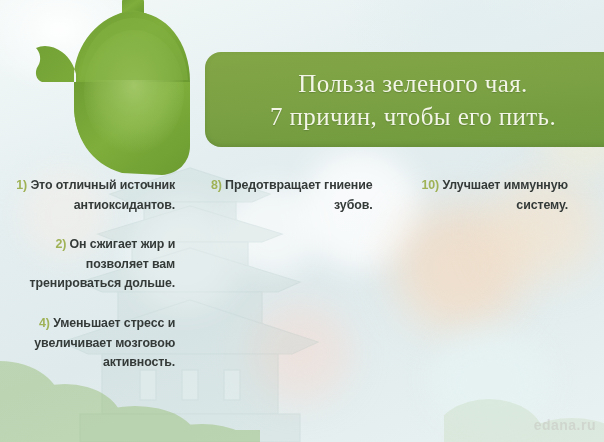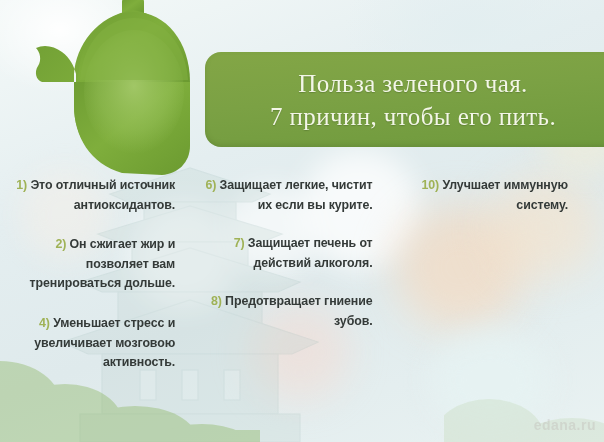--- a/index.html
+++ b/index.html
@@ -272,28 +272,20 @@
         <span>Он сжигает жир и позволяет вам тренироваться дольше.</span>
       </div>
       <div class="reason">
         <span class="num">4)</span>
         <span>Уменьшает стресс и увеличивает мозговою активность.</span>
       </div>
     </div>
 
     <div class="col col-2">
       <div class="reason">
-        <span class="num">6)</span>
-        <span>Защищает легкие, чистит их если вы курите.</span>
-      </div>
-      <div class="reason">
-        <span class="num">7)</span>
-        <span>Защищает печень от действий алкоголя.</span>
-      </div>
-      <div class="reason">
         <span class="num">8)</span>
         <span>Предотвращает гниение зубов.</span>
       </div>
     </div>
 
     <div class="col col-3">
       <div class="reason">
         <span class="num">10)</span>
         <span>Улучшает иммунную систему.</span>
       </div>

